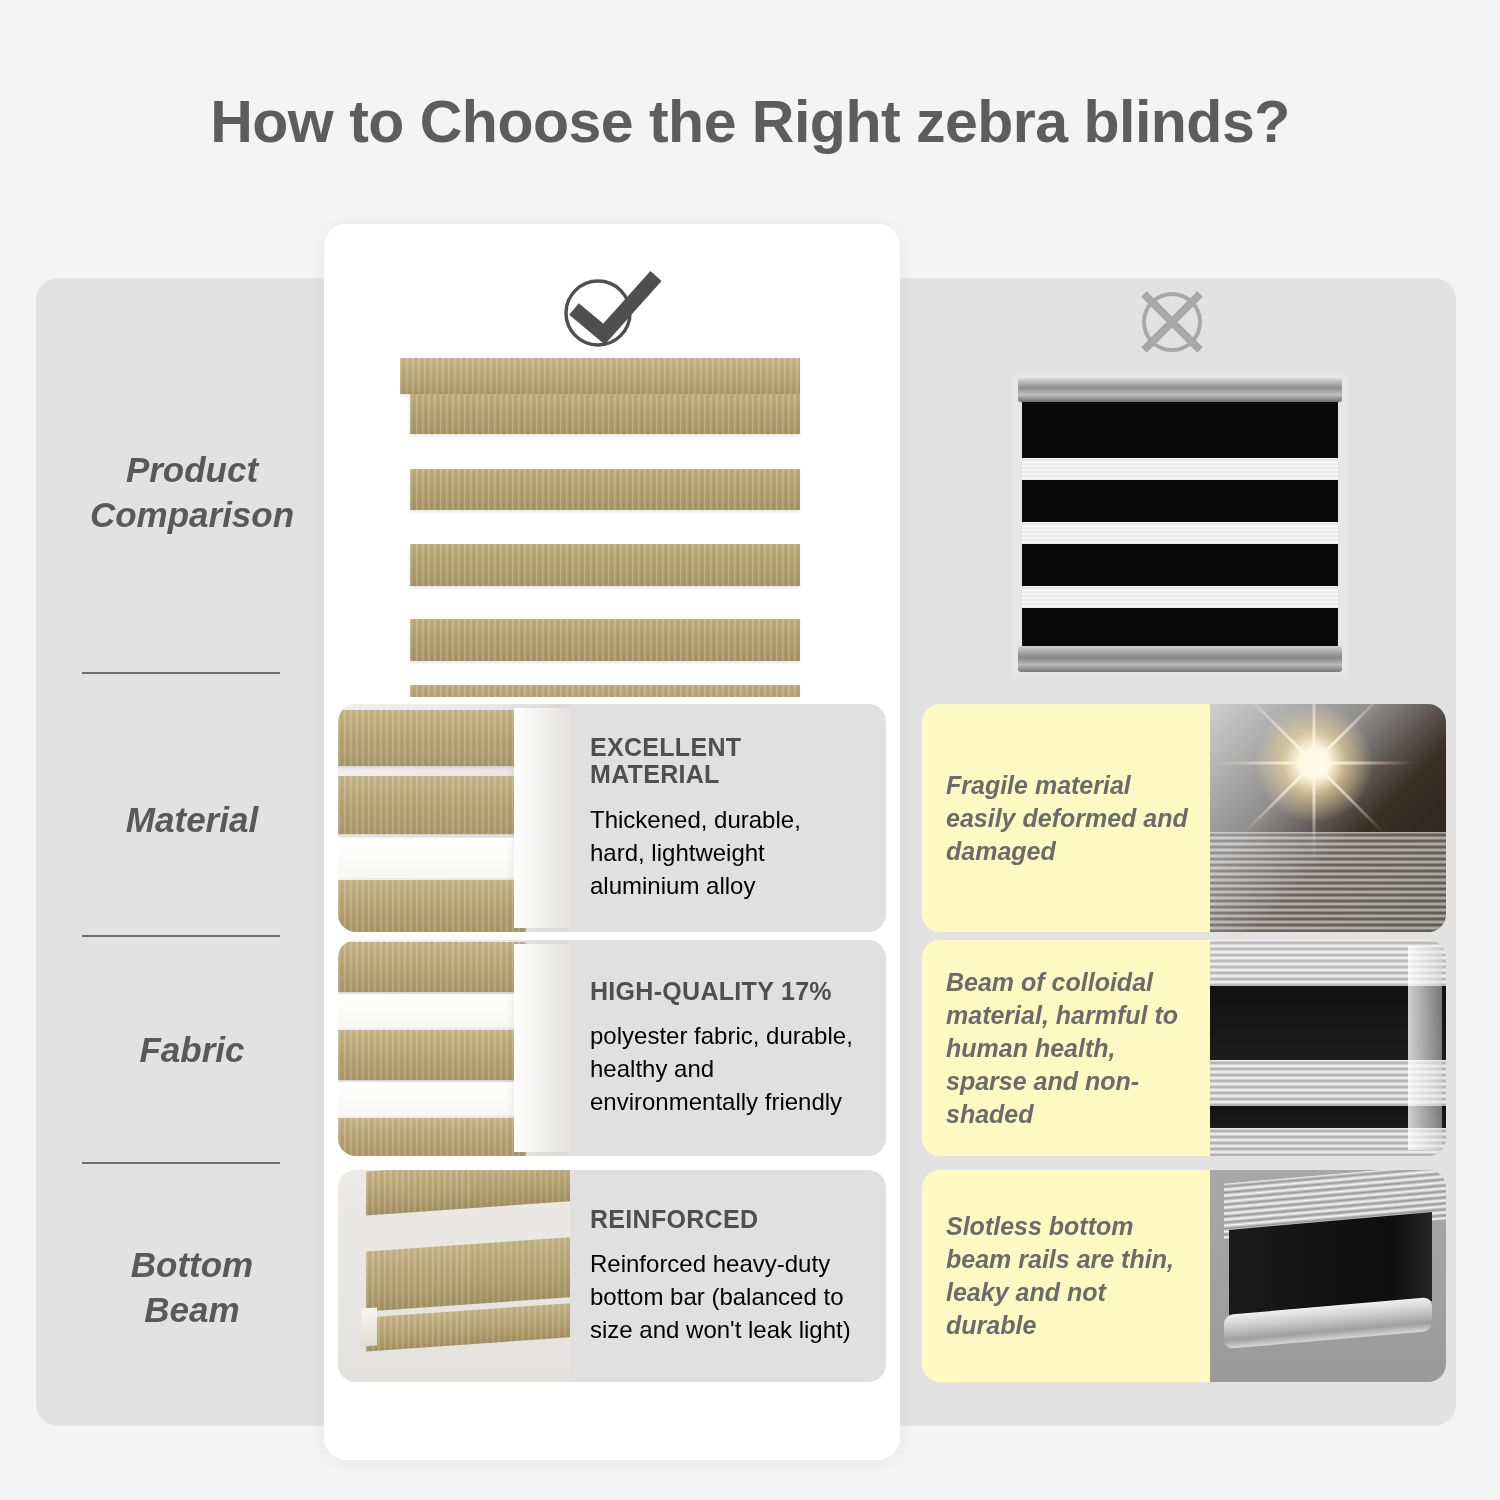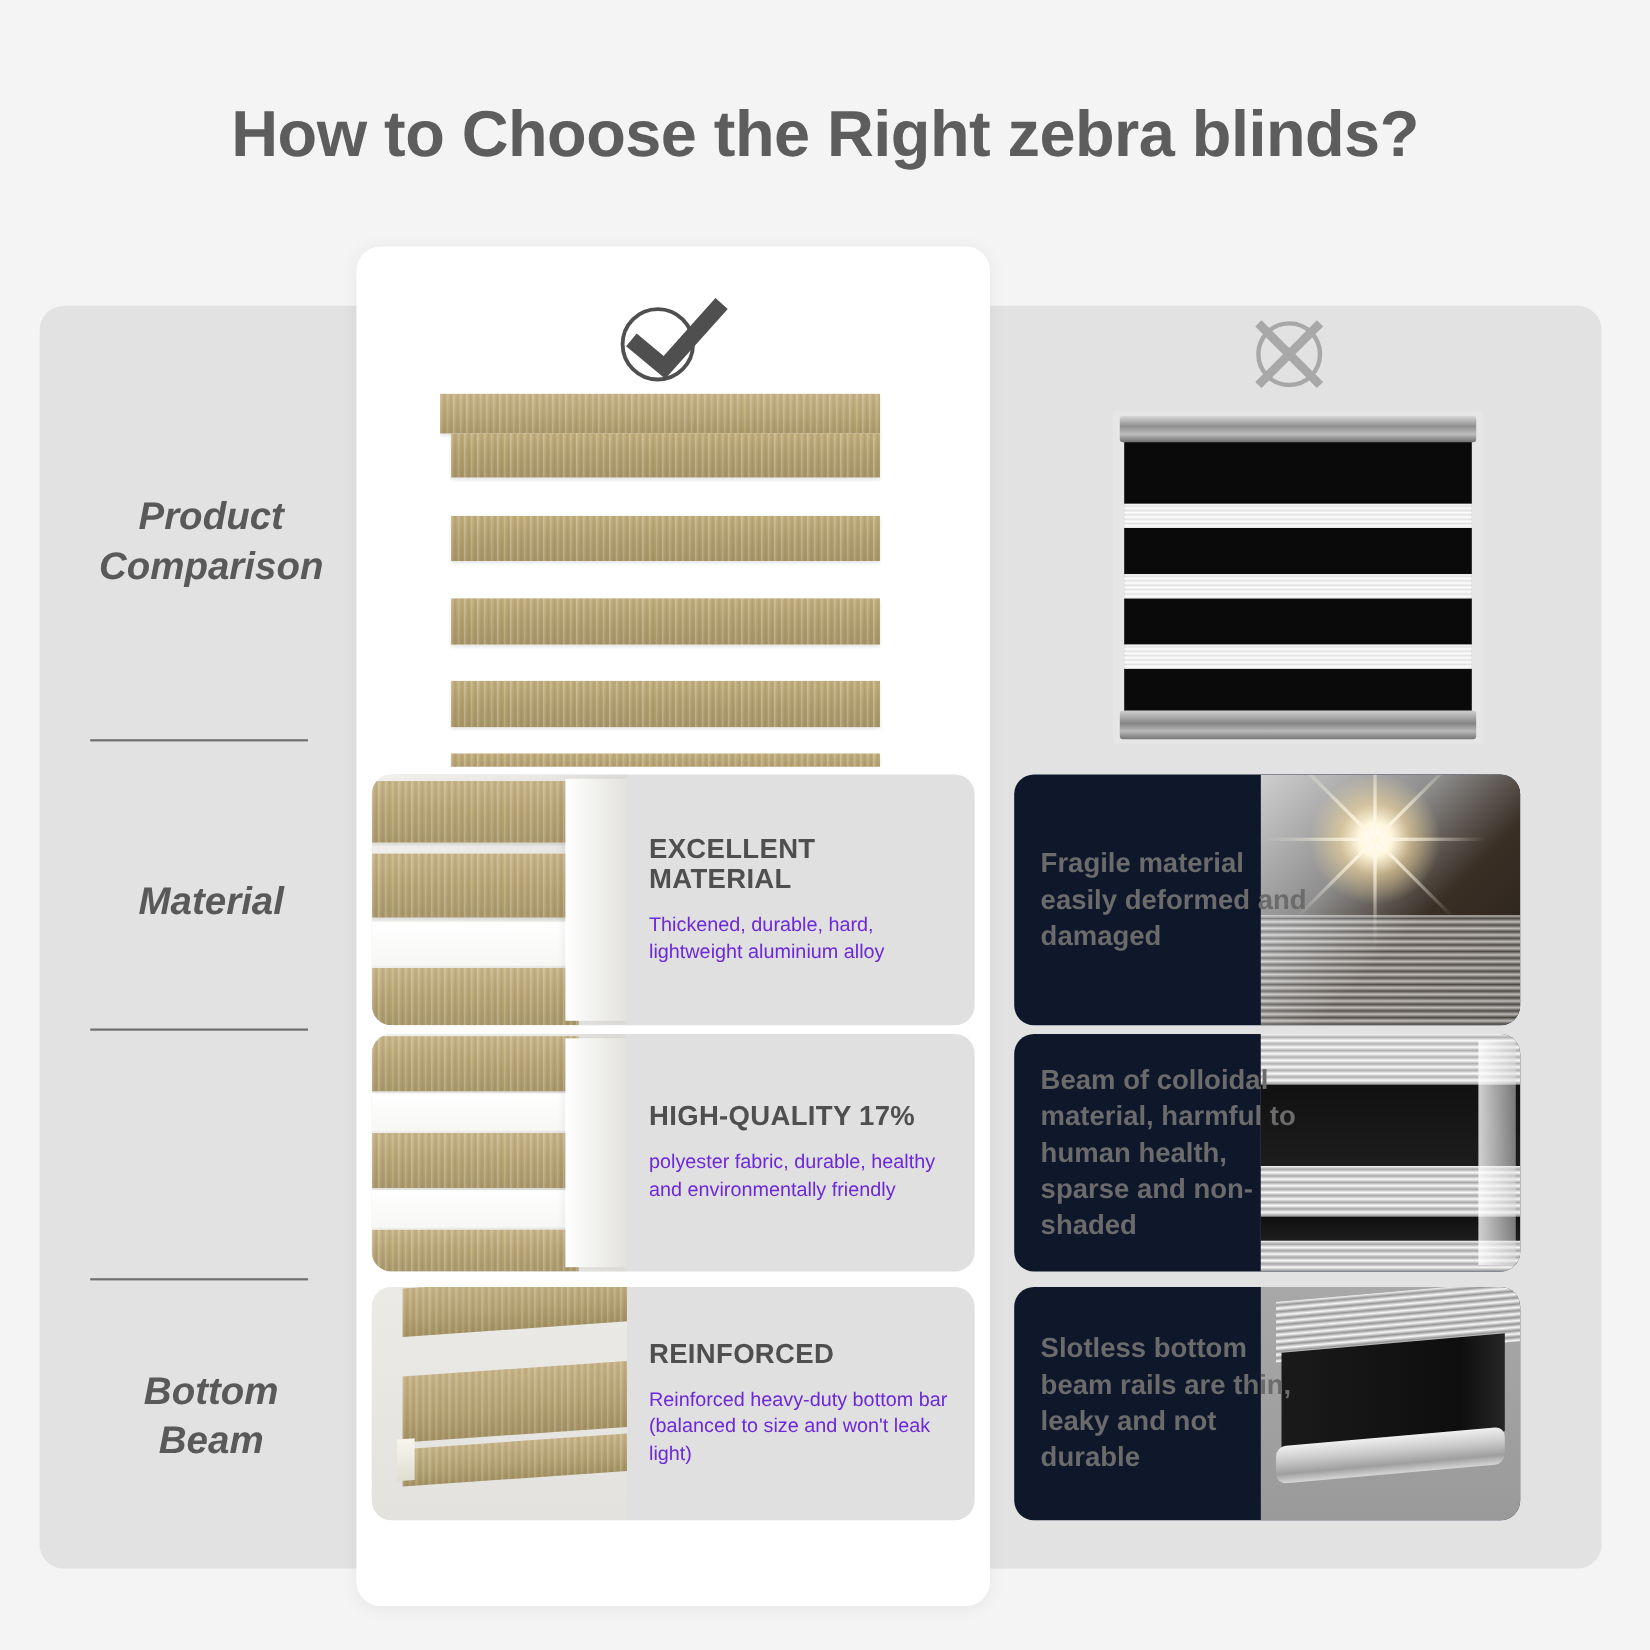--- a/index.html
+++ b/index.html
@@ -194,22 +194,23 @@
     border-radius: 18px;
     overflow: hidden;
   }
   .card-good {
     left: 338px;
     width: 548px;
     background: #e0e0e0;
   }
   .card-bad {
     left: 922px;
-    width: 460px;
-    background: #0f172a;
+    width: 524px;
+    background: #fef9c3;
+    font-style: italic;
   }
   .c-r1 { top: 704px; height: 228px; }
   .c-r2 { top: 940px; height: 216px; }
   .c-r3 { top: 1170px; height: 212px; }
 
   .card-photo {
     position: absolute;
     top: 0;
     height: 100%;
     overflow: hidden;
@@ -237,22 +238,22 @@
 
   .feat-head {
     font-size: 25px;
     font-weight: bold;
     color: #4f4f4f;
     letter-spacing: 0.3px;
     margin-bottom: 14px;
     line-height: 1.1;
   }
   .feat-body {
-    font-size: 18px;
-    color: #6d28d9;
+    font-size: 24px;
+    color: #000000;
     line-height: 1.38;
   }
   .bad-text {
     font-size: 25px;
     font-weight: bold;
     color: #6b6b6b;
     line-height: 1.32;
   }
 
   
@@ -388,20 +389,21 @@
   <div class="labels-col">
     <div class="row-label l1">
       <div>Product</div>
       <div>Comparison</div>
     </div>
     <div class="divider d1"></div>
 
     <div class="row-label l2">Material</div>
     <div class="divider d2"></div>
 
+    <div class="row-label l3">Fabric</div>
     <div class="divider d3"></div>
 
     <div class="row-label l4">
       <div>Bottom</div>
       <div>Beam</div>
     </div>
   </div>
 
   <div class="icon-check">
     <svg viewBox="0 0 118 82" width="118" height="82">

